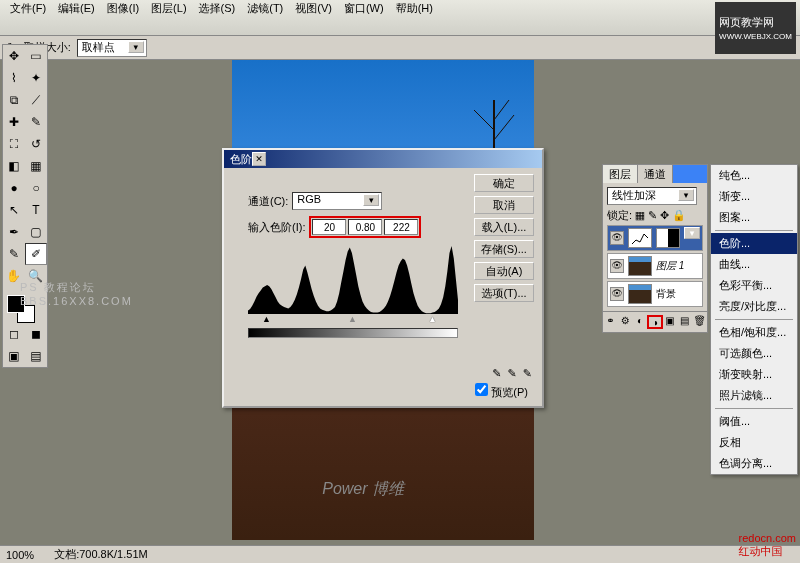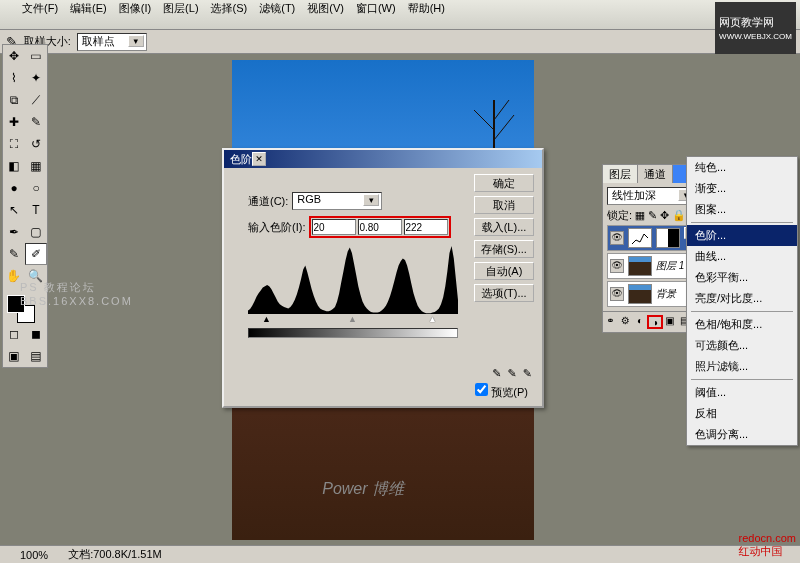--- a/index.html
+++ b/index.html
@@ -1,17 +1,17 @@
 <!DOCTYPE html>
 <html><head>
 <meta charset="utf-8">
 <style>
 *{box-sizing:border-box;margin:0;padding:0;font-family:"Microsoft YaHei",SimSun,Arial,sans-serif;font-size:11px}
 body{background:#808074;width:800px;height:563px;position:relative;overflow:hidden}
-.menubar{background:linear-gradient(#e8e8e0,#d0d0c8);height:30px;display:flex;padding:0 16px;border-bottom:1px solid #888}
+.menubar{background:linear-gradient(#e8e8e0,#d0d0c8);height:36px;display:flex;padding:0 4px;border-bottom:1px solid #888}
 .menubar span{padding:1px 6px;cursor:default}
 .optbar{background:#d4d0c8;height:24px;display:flex;align-items:center;padding:2px 6px;gap:6px;border-bottom:1px solid #888}
 .toplogo{position:absolute;top:2px;right:4px;font-size:10px;color:#fff;background:#333;padding:13px 4px}
 .toolbox{position:absolute;left:2px;top:44px;width:46px;background:#d4d0c8;border:1px solid #888}
 .toolbox-row{display:flex}
 .tool{width:22px;height:22px;border:1px solid #d4d0c8;display:flex;align-items:center;justify-content:center;font-size:12px}
 .tool.active{background:#fff;border:1px inset #888}
 .swatches{margin-top:6px;height:30px;position:relative}
 .sw-fg{width:18px;height:18px;background:#000;border:1px solid #fff;position:absolute;left:4px;top:2px}
 .sw-bg{width:18px;height:18px;background:#fff;border:1px solid #000;position:absolute;left:14px;top:12px}
@@ -20,21 +20,21 @@
 .watermark1{position:absolute;left:20px;top:280px;color:#bbb;font-size:14px;letter-spacing:2px}
 .watermark2{position:absolute;right:130px;bottom:40px;color:#888;font-size:16px;font-style:italic}
 .dialog{position:absolute;left:222px;top:148px;width:322px;height:260px;background:#d4d0c8;border:2px outset #eee;box-shadow:2px 2px 4px rgba(0,0,0,.4)}
 .dlg-title{background:linear-gradient(90deg,#0a246a,#a6caf0);color:#fff;height:18px;padding:2px 6px;display:flex;}
 .dlg-close{background:#d4d0c8;color:#000;width:14px;height:14px;text-align:center;font-size:9px;line-height:12px;border:1px outset #fff}
 .dlg-body{padding:24px;position:relative;height:240px}
 .dlg-row{display:flex;align-items:center;gap:4px;margin-bottom:6px}
 .dlg-row label{font-size:11px}
 .sel{border:1px inset #888;background:#fff;height:18px;padding:0 16px 0 4px;position:relative;min-width:90px}
 .sel::after{content:"▾";position:absolute;right:2px;top:1px;background:#d4d0c8;border:1px outset #fff;width:14px;text-align:center;font-size:9px}
-.num{width:44px;height:16px;border:1px inset #888;background:#fff;font-size:10px}
+.num{width:34px;height:16px;border:1px inset #888;background:#fff;text-align:center;font-size:10px}
 .redbox{border:2px solid #d00;padding:1px;display:inline-flex;gap:2px}
 .histo{width:210px;height:70px;background:#d4d0c8;position:relative;margin:4px 0}
 .histo svg{width:100%;height:100%}
 .grad{width:210px;height:10px;background:linear-gradient(90deg,#000,#fff);border:1px inset #888}
 .btncol{position:absolute;right:8px;top:6px;display:flex;flex-direction:column;gap:4px}
 .btn{width:60px;height:18px;background:#d4d0c8;border:1px outset #fff;font-size:11px;text-align:center;line-height:16px}
 .pickers{position:absolute;right:10px;bottom:28px;display:flex;gap:6px;font-size:12px}
 .chk{position:absolute;right:14px;bottom:8px;font-size:11px}
 .panel{position:absolute;right:92px;top:164px;width:106px;background:#d4d0c8;border:1px solid #888}
 .panel-tabs{display:flex;height:18px;background:#3b82f6}
@@ -44,25 +44,25 @@
 .blend-sel{width:76px}
 .layer-row{display:flex;align-items:center;height:26px;border:1px solid #999;margin-top:2px;gap:4px;padding:0 2px;background:#fff}
 .layer-row.sel{background:#3860a8;color:#fff}
 .eye{width:14px;height:14px;border:1px solid #888;font-size:9px;text-align:center;background:#d4d0c8;color:#000}
 .thumb{width:24px;height:20px;background:linear-gradient(#4a90d0 30%,#3a2818 30%);border:1px solid #888}
 .thumb.adj{background:#fff;display:flex;align-items:center;justify-content:center}
 .mask{width:24px;height:20px;background:linear-gradient(90deg,#fff 50%,#000 50%);border:1px solid #888}
 .panel-footer{display:flex;justify-content:space-around;padding:3px 0;border-top:1px solid #888}
 .pf-icon{width:16px;height:14px;font-size:10px;text-align:center}
 .redbox2{border:2px solid #d00}
-.ctxmenu{position:absolute;right:2px;top:156px;width:112px;background:#eee;border:1px solid #888;box-shadow:2px 2px 3px rgba(0,0,0,.3)}
+.ctxmenu{position:absolute;right:2px;top:164px;width:88px;background:#eee;border:1px solid #888;box-shadow:2px 2px 3px rgba(0,0,0,.3)}
 .ctx-item{padding:3px 8px;font-size:11px;cursor:default}
 .ctx-item.hl{background:#0a246a;color:#fff}
 .ctx-sep{height:1px;background:#999;margin:2px 4px}
-.statusbar{position:absolute;bottom:0;left:0;right:0;height:18px;background:#d4d0c8;border-top:1px solid #888;display:flex;align-items:center;padding:0 20px;gap:20px;font-size:10px}
+.statusbar{position:absolute;bottom:0;left:0;right:0;height:18px;background:#d4d0c8;border-top:1px solid #888;display:flex;align-items:center;padding:0 6px;gap:20px;font-size:10px}
 .redsite{position:absolute;bottom:4px;right:4px;color:#c00;font-size:11px}
 .sample-sel{min-width:70px}
 </style>
 </head>
 <body>
 
 <div class="menubar">
   <span>文件(F)</span>
   <span>编辑(E)</span>
   <span>图像(I)</span>
@@ -222,21 +222,21 @@
       <div class="mask"></div>
     </div>
     <div class="layer-row">
       <div class="eye">👁</div>
       <div class="thumb"></div>
       <span style="font-size:10px;font-style:italic">图层 1</span>
     </div>
     <div class="layer-row">
       <div class="eye">👁</div>
       <div class="thumb"></div>
-      <span style="font-size:10px;font-style:italic">背景</span>
+      <span style="font-size:10px;">背景</span>
     </div>
   </div>
   <div class="panel-footer">
     <span class="pf-icon">⚭</span>
     <span class="pf-icon">⚙</span>
     <span class="pf-icon">◐</span>
     <span class="pf-icon redbox2">◑</span>
     <span class="pf-icon">▣</span>
     <span class="pf-icon">▤</span>
     <span class="pf-icon">🗑</span>
@@ -248,20 +248,21 @@
   <div class="ctx-item">渐变...</div>
   <div class="ctx-item">图案...</div>
   <div class="ctx-sep"></div>
   <div class="ctx-item hl">色阶...</div>
   <div class="ctx-item">曲线...</div>
   <div class="ctx-item">色彩平衡...</div>
   <div class="ctx-item">亮度/对比度...</div>
   <div class="ctx-sep"></div>
   <div class="ctx-item">色相/饱和度...</div>
   <div class="ctx-item">可选颜色...</div>
+  <div class="ctx-item">渐变映射...</div>
   <div class="ctx-item">照片滤镜...</div>
   <div class="ctx-sep"></div>
   <div class="ctx-item">阈值...</div>
   <div class="ctx-item">反相</div>
   <div class="ctx-item">色调分离...</div>
 </div>
 
 <div class="statusbar">
   <span>100%</span>
   <span>文档:700.8K/1.51M</span>

